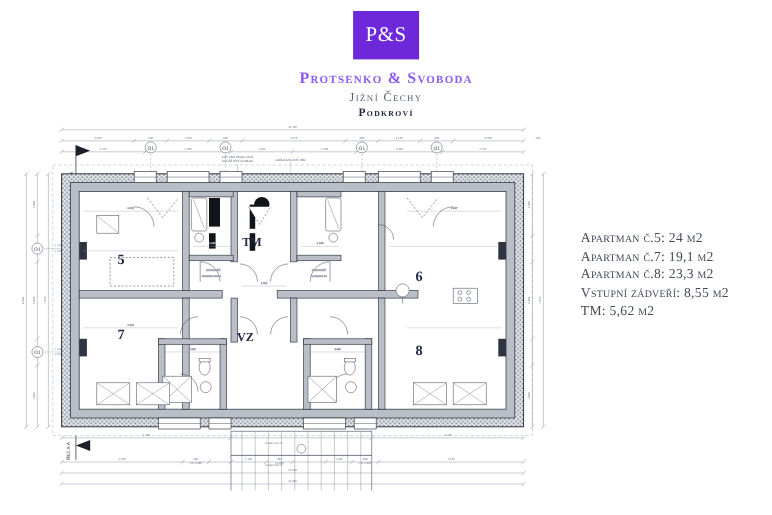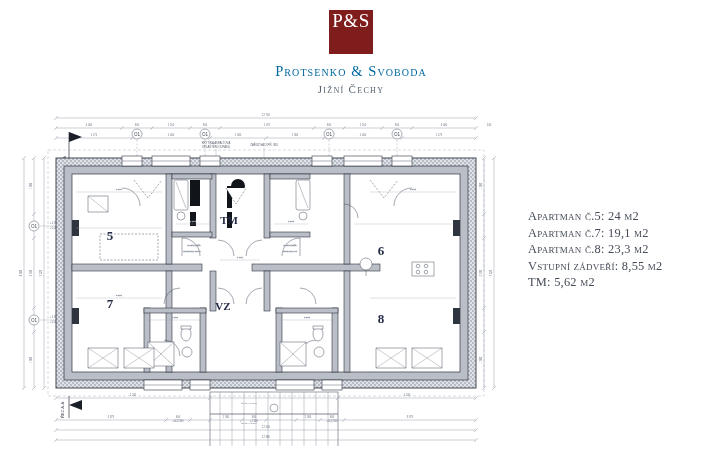--- a/index.html
+++ b/index.html
@@ -1,26 +1,26 @@
 <!DOCTYPE html>
 <html><head>
 <meta charset="utf-8">
 <style>
   html,body{margin:0;padding:0;background:#ffffff;}
   body{width:702px;height:468px;position:relative;overflow:hidden;
        font-family:"Liberation Serif", serif;color:#3a3f4a;}
 
   
   #header{position:absolute;left:0;top:10px;width:702px;text-align:center;}
-  #logo-mark{width:44px;height:44px;margin:0 auto;background:#7f1d1d;
-             display:flex;align-items:flex-start;justify-content:center;}
+  #logo-mark{width:60px;height:44px;margin:0 auto;background:#6d28d9;
+             display:flex;align-items:center;justify-content:center;}
   #logo-mark span{color:#ffffff;font-family:"Liberation Serif",serif;
              font-size:19px;letter-spacing:.5px;}
   #brand-name{margin-top:9px;font-size:14.5px;letter-spacing:1.1px;
-             color:#0369a1;font-variant:small-caps;}
+             color:#8b5cf6;font-variant:small-caps;font-weight:bold;}
   #brand-region{margin-top:3px;font-size:11px;letter-spacing:1.3px;
              color:#55606f;font-variant:small-caps;}
   #brand-floor{margin-top:2px;font-size:10.5px;letter-spacing:1.2px;
              color:#20283f;font-variant:small-caps;font-weight:bold;}
 
   
   #legend{position:absolute;left:528px;top:208px;width:180px;}
   #legend div{font-size:12.4px;line-height:16.6px;color:#454b57;
              font-variant:small-caps;letter-spacing:.25px;white-space:nowrap;}
 
@@ -30,20 +30,21 @@
 </style>
 </head>
 <body>
 
 <div id="header">
   <div id="logo-mark">
     <span>P&amp;S</span>
   </div>
   <div id="brand-name">Protsenko &amp; Svoboda</div>
   <div id="brand-region">Jižní Čechy</div>
+  <div id="brand-floor">Podkroví</div>
 </div>
 
 <div id="legend">
   <div>Apartman č.5: 24 m2</div>
   <div>Apartman č.7: 19,1 m2</div>
   <div>Apartman č.8: 23,3 m2</div>
   <div>Vstupní zádveří: 8,55 m2</div>
   <div>TM: 5,62 m2</div>
 </div>
 

